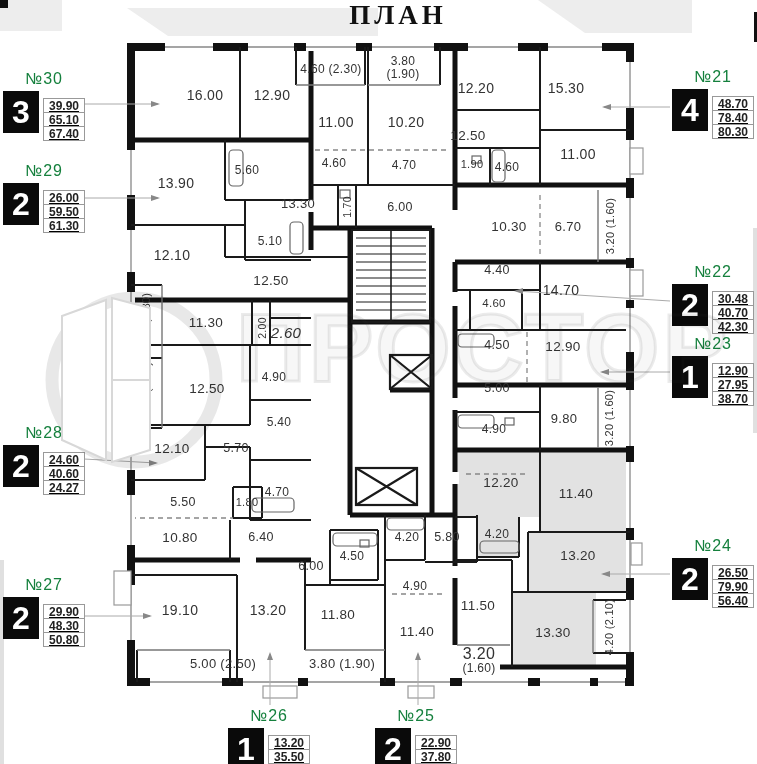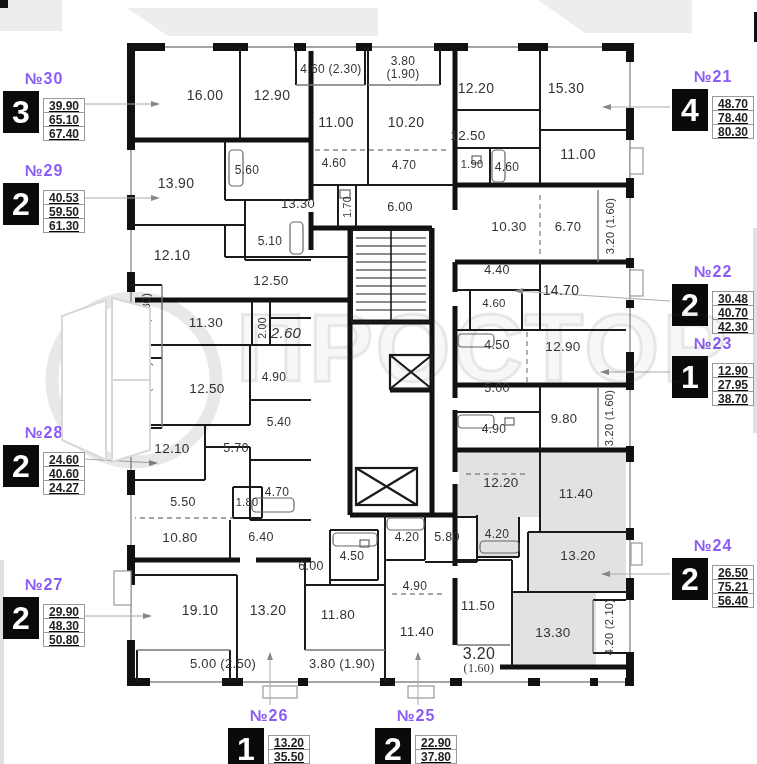--- a/index.html
+++ b/index.html
@@ -8,21 +8,21 @@
   .plan-svg{position:absolute;left:0;top:0;}
   .title{position:absolute;left:330px;top:0px;width:136px;text-align:center;
          font-family:"Liberation Serif",serif;font-weight:bold;font-size:27px;
          letter-spacing:4px;color:#111;}
   
   .rlabel{position:absolute;transform:translate(-50%,-50%);white-space:nowrap;
           color:#333;font-weight:500;letter-spacing:.3px;}
   .rlabel.vert{transform:translate(-50%,-50%) rotate(-90deg);}
   
   .callout{position:absolute;width:82px;}
-  .co-head{text-align:center;font-size:16px;font-weight:bold;color:#8b5cf6;
+  .co-head{text-align:center;font-size:16px;font-weight:normal;color:#15803d;
            margin-bottom:3px;letter-spacing:1px;}
   .co-body{display:flex;align-items:flex-start;}
   .co-box{width:37px;height:42px;background:#0a0a0a;color:#fff;font-size:32px;
           font-weight:bold;display:flex;align-items:center;justify-content:center;}
   .co-vals{margin-left:4px;margin-top:8px;text-decoration:underline;}
   .co-val{box-sizing:border-box;width:42px;height:15px;margin-top:-1px;
           border:1px solid #999;background:#fff;font-size:12px;font-weight:bold;
           color:#222;display:flex;align-items:center;justify-content:center;}
   
   .wm{position:absolute;left:0;top:8px;width:678px;height:764px;pointer-events:none;}
@@ -203,20 +203,21 @@
         <polygon points="602,107 611,104 611,110"></polygon>
           <polygon points="514,291 523,288 523,294"></polygon>
         <polygon points="600,372 609,369 609,375"></polygon>
           <polygon points="601,574 610,571 610,577"></polygon>
         <polygon points="270,652 267,660 273,660"></polygon>
           <polygon points="418,652 415,660 421,660"></polygon>
       </g>
     </g>
   </svg>
 
+  <div class="title">ПЛАН</div>
 
   <div id="labels">
       <div class="rlabel" style="left: 205px; top: 95px; font-size: 14px;">16.00</div>
       <div class="rlabel" style="left: 272px; top: 95px; font-size: 14px;">12.90</div>
       <div class="rlabel" style="left: 331px; top: 69px; font-size: 12px;">4.60 (2.30)</div>
       <div class="rlabel" style="left: 403px; top: 61px; font-size: 12px;">3.80</div>
       <div class="rlabel" style="left: 403px; top: 74px; font-size: 12px;">(1.90)</div>
       <div class="rlabel" style="left: 336px; top: 122px; font-size: 14px;">11.00</div>
       <div class="rlabel" style="left: 406px; top: 122px; font-size: 14px;">10.20</div>
       <div class="rlabel" style="left: 476px; top: 88px; font-size: 14px;">12.20</div>
@@ -263,29 +264,29 @@
       <div class="rlabel" style="left: 180px; top: 537px; font-size: 13.5px;">10.80</div>
       <div class="rlabel" style="left: 261px; top: 537px; font-size: 12.5px;">6.40</div>
       <div class="rlabel" style="left: 501px; top: 482px; font-size: 13.5px;">12.20</div>
       <div class="rlabel" style="left: 576px; top: 493px; font-size: 13.5px;">11.40</div>
       <div class="rlabel" style="left: 311px; top: 566px; font-size: 12.5px;">6.00</div>
       <div class="rlabel" style="left: 352px; top: 556px; font-size: 12px;">4.50</div>
       <div class="rlabel" style="left: 407px; top: 537px; font-size: 12px;">4.20</div>
       <div class="rlabel" style="left: 447px; top: 537px; font-size: 12.5px;">5.80</div>
       <div class="rlabel" style="left: 497px; top: 534px; font-size: 12px;">4.20</div>
       <div class="rlabel" style="left: 415px; top: 586px; font-size: 12px;">4.90</div>
-      <div class="rlabel" style="left: 180px; top: 610px; font-size: 14px; margin-left: 20px;">19.10</div>
+      <div class="rlabel" style="left: 180px; top: 610px; font-size: 14px;">19.10</div>
       <div class="rlabel" style="left: 268px; top: 610px; font-size: 14px;">13.20</div>
       <div class="rlabel" style="left: 338px; top: 614px; font-size: 13.5px;">11.80</div>
       <div class="rlabel" style="left: 417px; top: 631px; font-size: 13.5px;">11.40</div>
       <div class="rlabel" style="left: 478px; top: 605px; font-size: 13.5px;">11.50</div>
       <div class="rlabel" style="left: 578px; top: 555px; font-size: 13.5px;">13.20</div>
       <div class="rlabel" style="left: 553px; top: 632px; font-size: 13.5px;">13.30</div>
       <div class="rlabel" style="left: 479px; top: 654px; font-size: 16px;">3.20</div>
-      <div class="rlabel" style="left: 479px; top: 668px; font-size: 12px; font-family: Liberation Serif, serif;">(1.60)</div>
+      <div class="rlabel" style="left: 479px; top: 668px; font-size: 12px;">(1.60)</div>
       <div class="rlabel" style="left: 178px; top: 663px; font-size: 13px; margin-left: 45px;">5.00 (2.50)</div>
       <div class="rlabel" style="left: 342px; top: 663px; font-size: 13px;">3.80 (1.90)</div>
       <div class="rlabel vert" style="left: 609px; top: 627px; font-size: 11px;">4.20 (2.10)</div>
     </div>
 
   <div id="callouts">
       <div class="callout" style="left: 3px; top: 70px;">
         <div class="co-head">№30</div>
         <div class="co-body">
           <div class="co-box">3</div>
@@ -294,21 +295,21 @@
             <div class="co-val">65.10</div>
             <div class="co-val">67.40</div>
           </div>
         </div>
       </div>
       <div class="callout" style="left: 3px; top: 162px;">
         <div class="co-head">№29</div>
         <div class="co-body">
           <div class="co-box">2</div>
           <div class="co-vals">
-            <div class="co-val">40.53</div>
+            <div class="co-val">26.00</div>
             <div class="co-val">59.50</div>
             <div class="co-val">61.30</div>
           </div>
         </div>
       </div>
       <div class="callout" style="left: 3px; top: 424px;">
         <div class="co-head">№28</div>
         <div class="co-body">
           <div class="co-box">2</div>
           <div class="co-vals">
@@ -361,21 +362,21 @@
             <div class="co-val">38.70</div>
           </div>
         </div>
       </div>
       <div class="callout" style="left: 672px; top: 537px;">
         <div class="co-head">№24</div>
         <div class="co-body">
           <div class="co-box">2</div>
           <div class="co-vals">
             <div class="co-val">26.50</div>
-            <div class="co-val">75.21</div>
+            <div class="co-val">79.90</div>
             <div class="co-val">56.40</div>
           </div>
         </div>
       </div>
       <div class="callout" style="left: 228px; top: 707px;">
         <div class="co-head">№26</div>
         <div class="co-body">
           <div class="co-box">1</div>
           <div class="co-vals">
             <div class="co-val">13.20</div>

